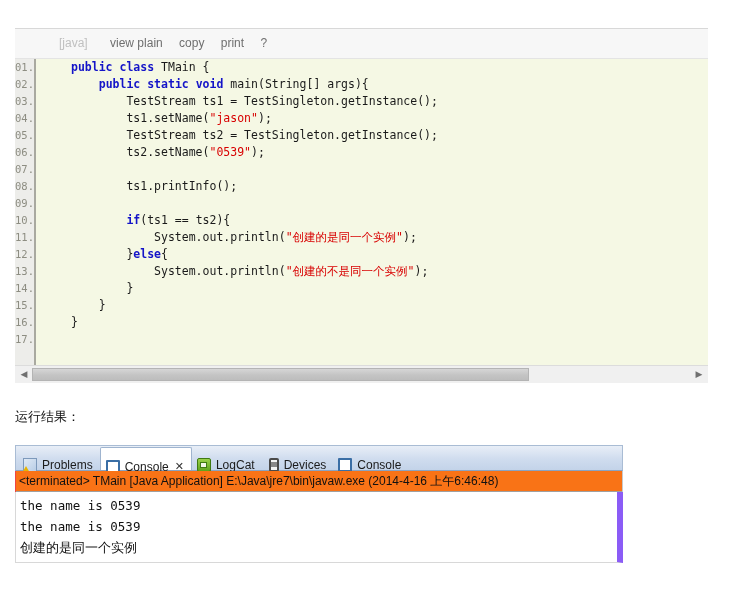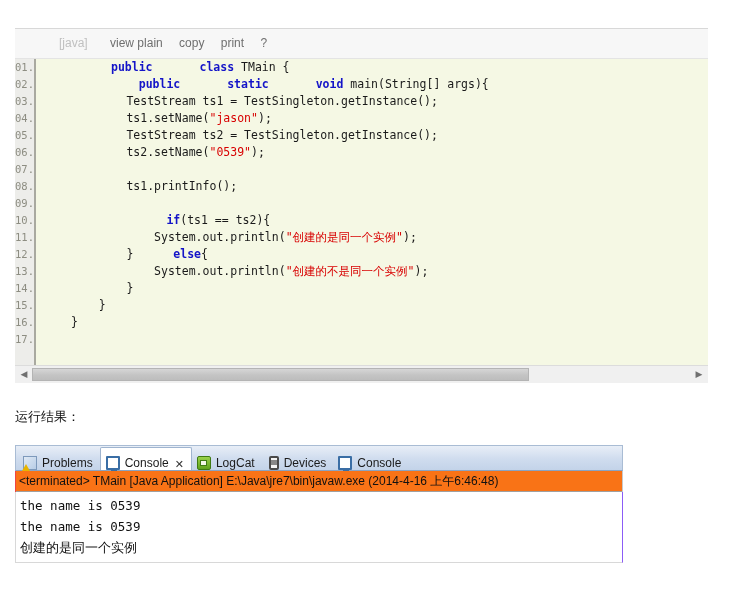--- a/index.html
+++ b/index.html
@@ -94,21 +94,21 @@
     box-sizing: border-box;
   }
   #code-lines .cline {
     height: 17px;
     line-height: 17px;
     white-space: pre;
     font-family: "DejaVu Sans Mono", monospace;
     font-size: 11.5px;
     color: #1a1a1a;
   }
-  .kw   { color: #1414c8; font-weight: bold; margin-left: 40px; }
+  .kw   { color: #1414c8; font-weight: bold; }
   .str  { color: #d80000; }
 
   
   #hscroll {
     position: absolute;
     left: 0;
     top: 337px;
     width: 693px;
     height: 18px;
     background: #f0f0f0;
@@ -170,22 +170,22 @@
     background: linear-gradient(to bottom, #e8eef7 0%, #cfdcee 55%, #c3d3e9 100%);
     border: 1px solid #a9bcd4;
     border-bottom: 1px solid #8aa3c2;
     box-sizing: border-box;
     display: flex;
     align-items: stretch;
     padding-left: 2px;
   }
   .ctab {
     display: flex;
-    align-items: flex-end;
-    padding: 0 7px 0 5px;
+    align-items: flex-start;
+    padding: 12px 7px 0 5px;
     font-size: 12px;
     color: #1b1b1b;
     font-family: "Liberation Sans", sans-serif;
     cursor: pointer;
     white-space: nowrap;
     position: relative;
   }
   .ctab.active {
     background: #ffffff;
     border-left: 1px solid #9fb4cf;
@@ -297,21 +297,21 @@
     background: #a0a0a0;
   }
   #console-out {
     position: absolute;
     left: 0;
     top: 47px;
     right: 0;
     bottom: 0;
     background: #ffffff;
     border-left: 1px solid #d8d8d8;
-    border-right: 1px solid #8b5cf6;
+    border-right: 6px solid #8b5cf6;
     border-bottom: 1px solid #d8d8d8;
     box-sizing: border-box;
     padding: 3px 0 0 4px;
   }
   #console-out .oline {
     height: 21px;
     line-height: 21px;
     font-family: "DejaVu Sans Mono", monospace;
     font-size: 12.5px;
     color: #111;

